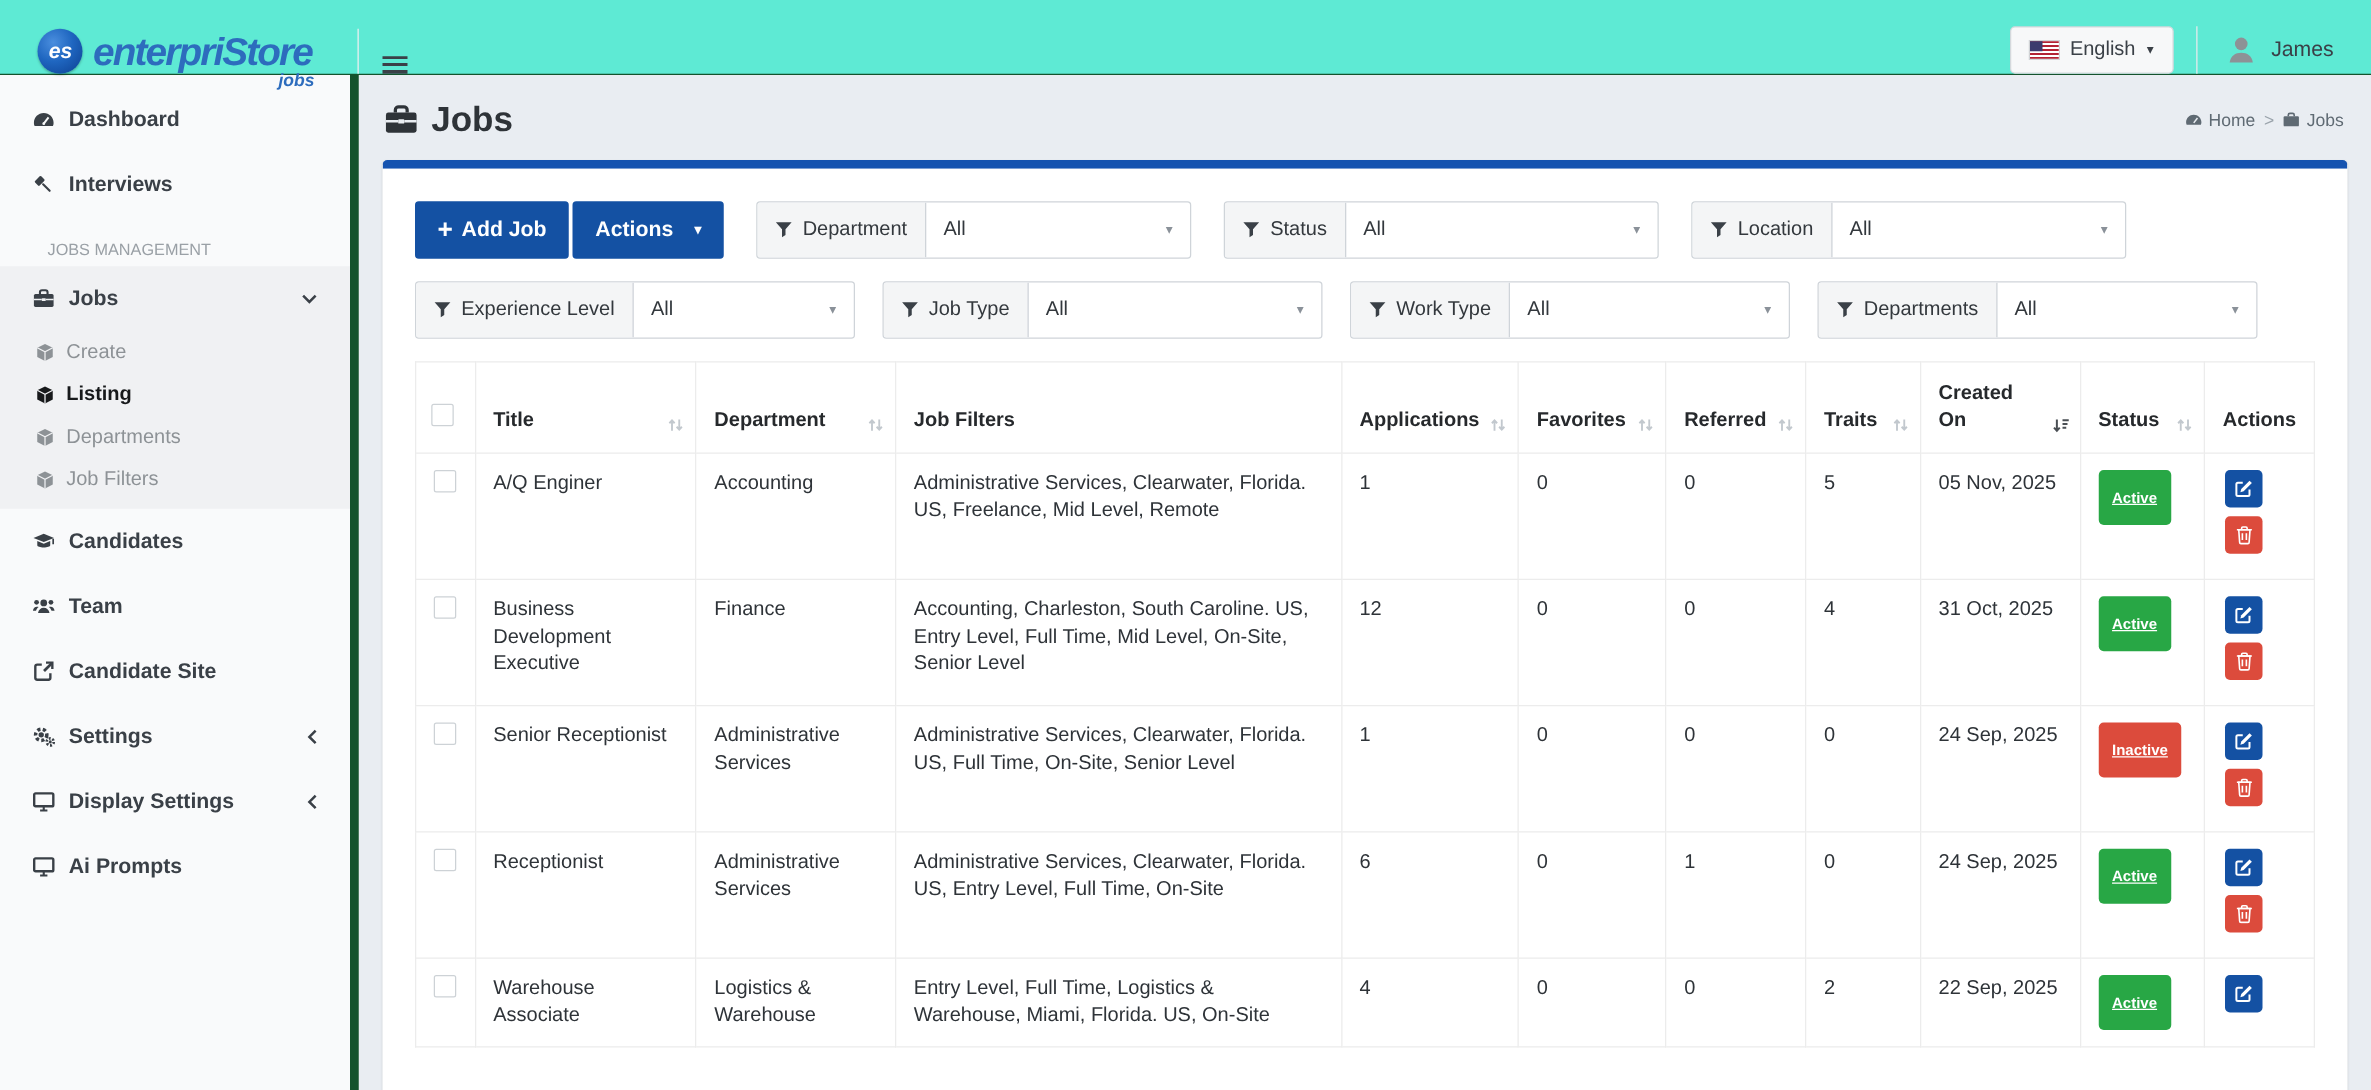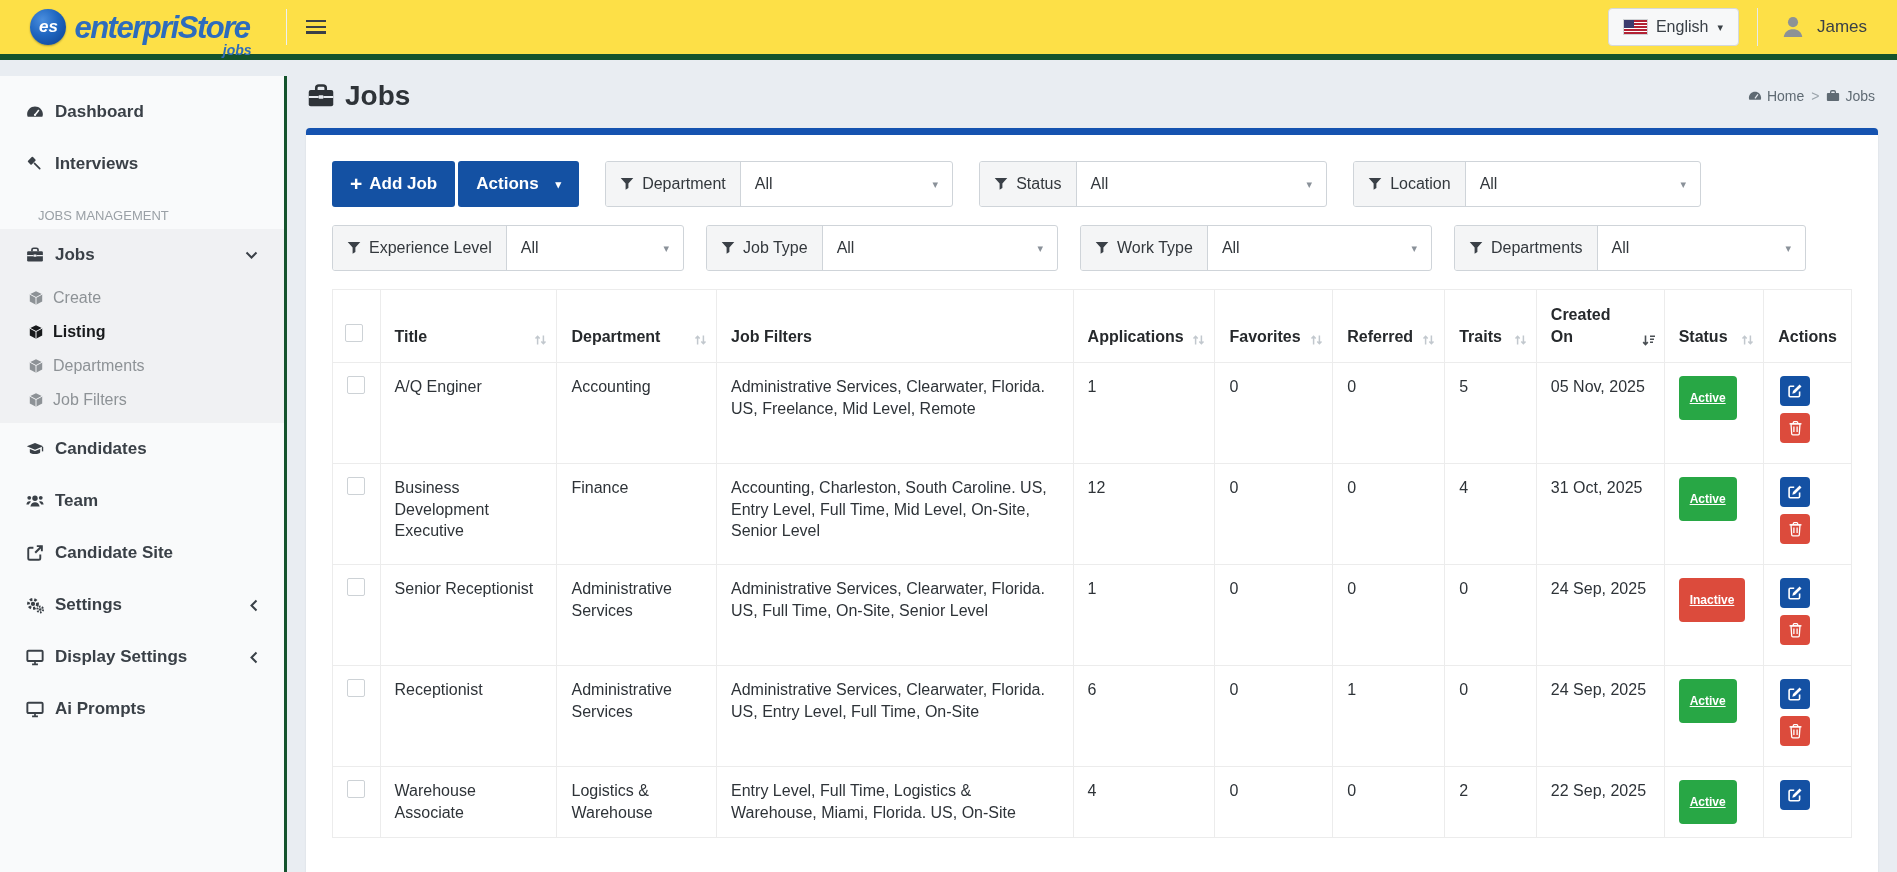--- a/index.html
+++ b/index.html
@@ -14,22 +14,22 @@
   *{box-sizing:border-box;}
   html,body{margin:0;padding:0;}
   body{
     width:1897px;height:872px;overflow:hidden;
     font-family:"Liberation Sans",sans-serif;
     background:var(--bg);color:var(--text);font-size:16px;
   }
   svg{display:block;}
 
   
-  .topbar{position:absolute;top:0;left:0;right:0;height:60px;background:#fde047;
-    border-bottom:6px solid #14532d;display:flex;align-items:center;z-index:20;}
+  .topbar{position:absolute;top:0;left:0;right:0;height:60px;background:#5eead4;
+    border-bottom:1px solid #14532d;display:flex;align-items:flex-end;z-index:20;}
   .logo-box{width:287px;display:flex;align-items:center;justify-content:center;
     border-right:1px solid #edf0f2;}
   .logo{display:flex;align-items:center;gap:8px;position:relative;padding-right:6px;}
   .logo-badge{width:36px;height:36px;border-radius:50%;
     background:radial-gradient(circle at 35% 30%, #4a8ede 0%, #1f66c0 45%, #0c3f90 100%);
     color:#fff;font-weight:bold;font-style:italic;font-size:17px;
     display:flex;align-items:center;justify-content:center;box-shadow:0 1px 2px rgba(0,0,0,.3);}
   .logo-main{font-size:31px;font-weight:bold;font-style:italic;color:#2d6cbd;letter-spacing:-1.5px;line-height:1;}
   .logo-sub{position:absolute;right:4px;bottom:-13px;font-size:14px;font-weight:bold;font-style:italic;color:#2d6cbd;}
   .hamburger{width:58px;display:flex;align-items:center;justify-content:center;cursor:pointer;}
@@ -40,22 +40,22 @@
     border-radius:4px;padding:9px 15px;font-size:16px;color:#3a4047;cursor:pointer;}
   .flag{width:23px;height:14px;position:relative;flex:0 0 auto;
     background:repeating-linear-gradient(180deg,#b22234 0 1.6px,#fff 1.6px 3.1px);
     box-shadow:0 0 0 1px #d0d3d6;}
   .flag:after{content:"";position:absolute;left:0;top:0;width:10px;height:7.5px;background:#3c3b6e;}
   .caret{font-size:11px;color:#3a4047;line-height:1;}
   .topbar-divider{width:1px;align-self:stretch;background:#e7eaed;margin:0 0 0 18px;}
   .user-box{display:flex;align-items:center;gap:11px;padding:0 30px 0 22px;font-size:17px;color:#3a4047;cursor:pointer;}
 
   
-  .sidebar{position:absolute;top:76px;left:0;bottom:0;width:287px;background:var(--sidebar-bg);
-    border-right:3px solid #14532d;padding-top:10px;z-index:10;}
+  .sidebar{position:absolute;top:60px;left:0;bottom:0;width:287px;background:var(--sidebar-bg);
+    border-right:7px solid #14532d;padding-top:10px;z-index:10;}
   .side-item{display:flex;align-items:center;gap:11px;padding:16px 26px;font-size:17px;
     font-weight:bold;color:#3a4047;cursor:pointer;}
   .side-item .icon{width:18px;height:18px;color:#3a4047;flex:0 0 auto;}
   .side-section{padding:18px 38px 6px;font-size:13px;color:#9aa0a6;}
   .jobs-group{background:#f0f1f3;padding-bottom:6px;}
   .side-item .edge{margin-left:auto;color:#3a4047;}
   .sub-item{display:flex;align-items:center;gap:9px;padding:8px 26px 8px 28px;font-size:16px;
     color:#8d9296;cursor:pointer;}
   .sub-item .icon{width:16px;height:16px;color:#8d9296;flex:0 0 auto;}
   .sub-item.active{color:#17191b;font-weight:bold;}

